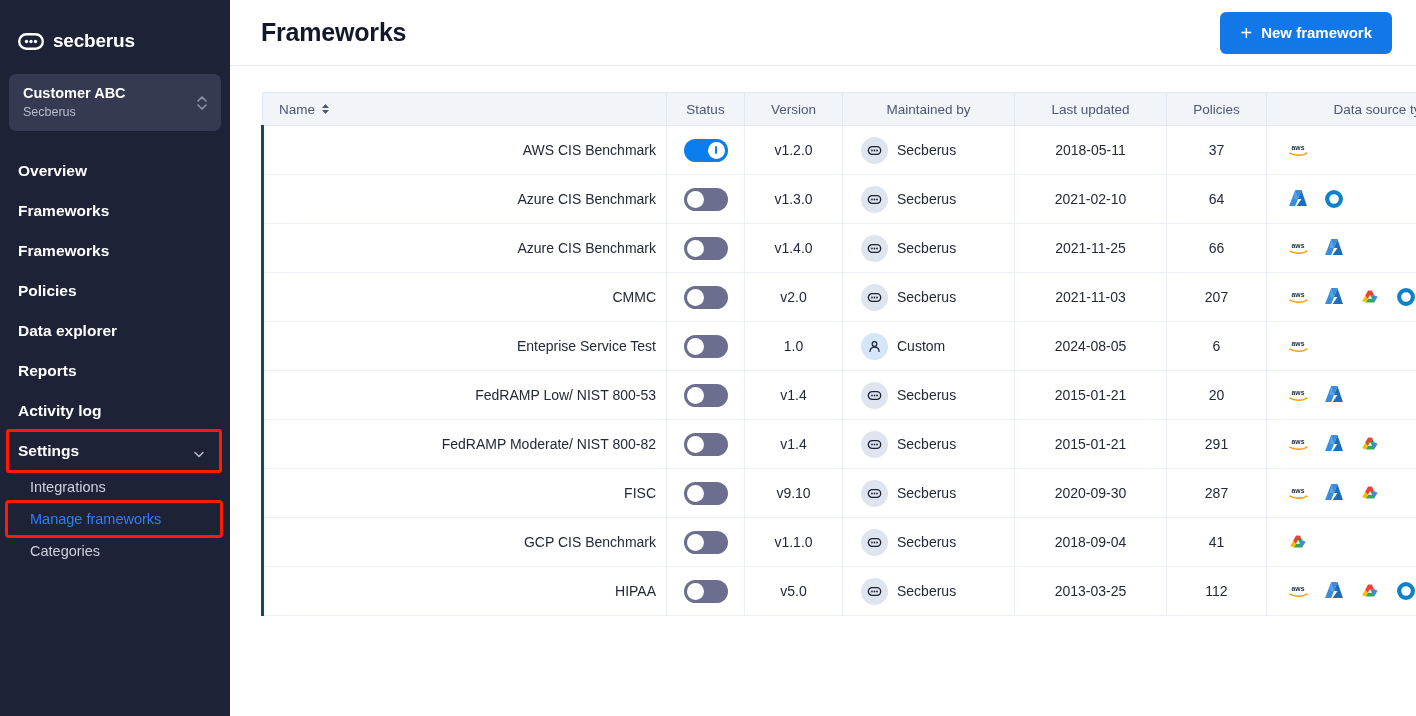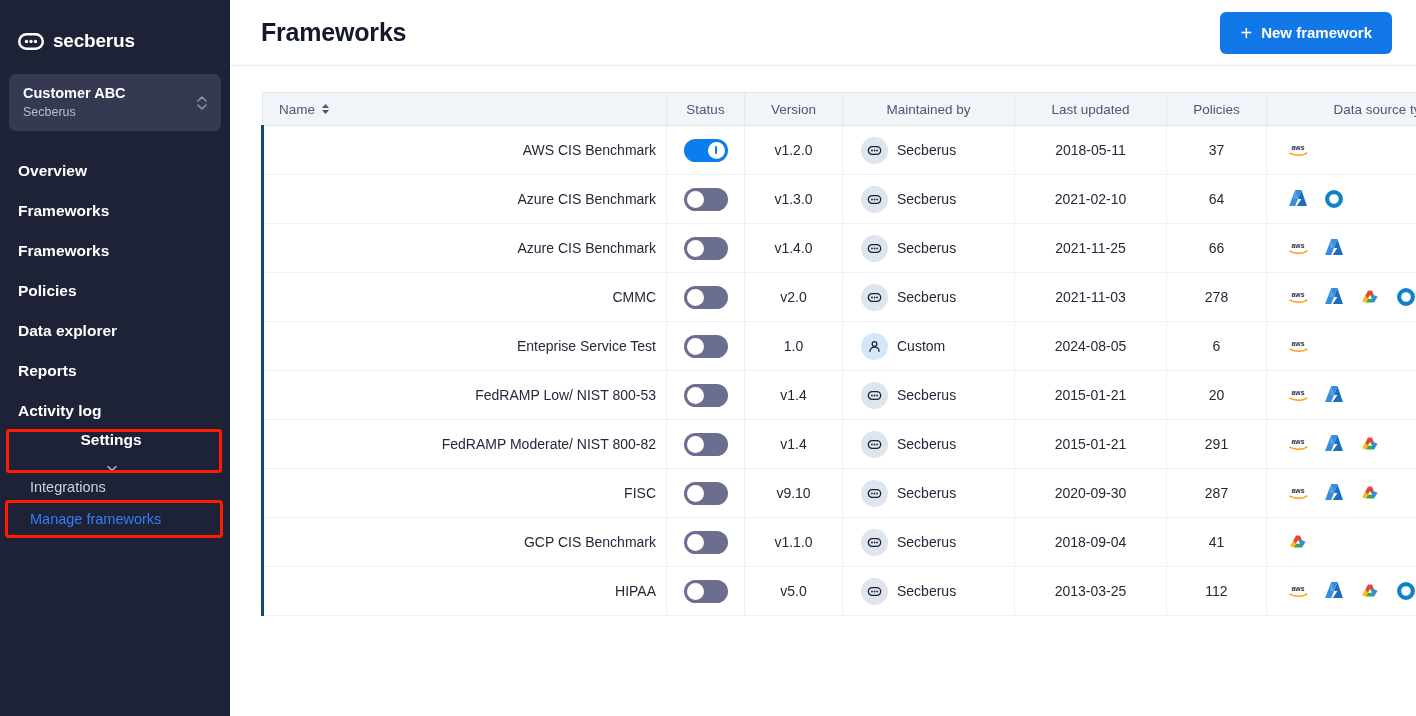--- a/index.html
+++ b/index.html
@@ -49,21 +49,20 @@
   }
   .nav-item.settings {
     justify-content: space-between; padding-right: 16px;
   }
   .nav-item.highlight {
     outline: 3px solid #ff1a00;
     outline-offset: -1px;
     margin: 0 10px 0 8px;
     padding-left: 10px;
     border-radius: 1px;
-    flex-direction: column;
   }
   .subnav-item {
     height: 32px; display: flex; align-items: center;
     padding-left: 30px; color: #cdd1dd; font-size: 14.5px; font-weight: 400;
     cursor: pointer;
   }
   .subnav-item.active { color: #2f7ef5; }
   .subnav-item.highlight {
     outline: 3px solid #ff1a00;
     margin: 0 10px 0 8px;
@@ -227,20 +226,23 @@
             <path d="M2 4.5 L6 8.5 L10 4.5" fill="none" stroke="#b9bdce" stroke-width="1.5" stroke-linecap="round" stroke-linejoin="round"></path>
           </svg>
         </span>
       </div>
 
       <div class="subnav-item">
         <span>Integrations</span>
       </div>
       <div class="subnav-item active highlight">
         <span>Manage frameworks</span>
+      </div>
+      <div class="subnav-item">
+        <span>Categories</span>
       </div>
     </nav>
   </aside>
 
   <section class="main">
 
     <div class="page-header">
       <h1 class="page-title">Frameworks</h1>
       <button class="btn-primary">
         <span class="plus-icon">+</span>
@@ -377,21 +379,21 @@
                   <div class="maint">
                     <span class="maint-avatar secberus">
                       <svg width="17" height="17" viewBox="0 0 24 24">
                         <use href="#ico-secberus-avatar"></use>
                       </svg>
                     </span>
                     <span class="maint-label">Secberus</span>
                   </div>
                 </td>
                 <td>2021-11-03</td>
-                <td>278</td>
+                <td>207</td>
                 <td>
                   <div class="ds-icons">
                     <svg class="ds-ico" width="26" height="22" viewBox="0 0 48 32">
                       <use href="#ico-aws"></use>
                     </svg>
                     <svg class="ds-ico" width="20" height="22" viewBox="0 0 32 32">
                       <use href="#ico-azure"></use>
                     </svg>
                     <svg class="ds-ico" width="22" height="22" viewBox="0 0 32 32">
                       <use href="#ico-gcp"></use>

